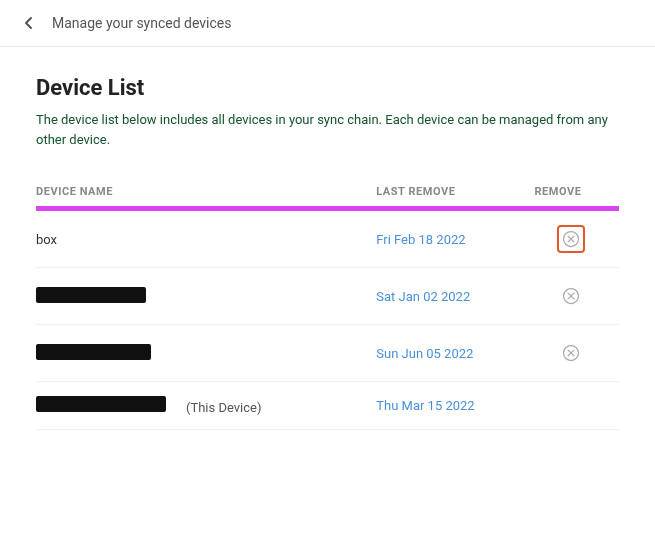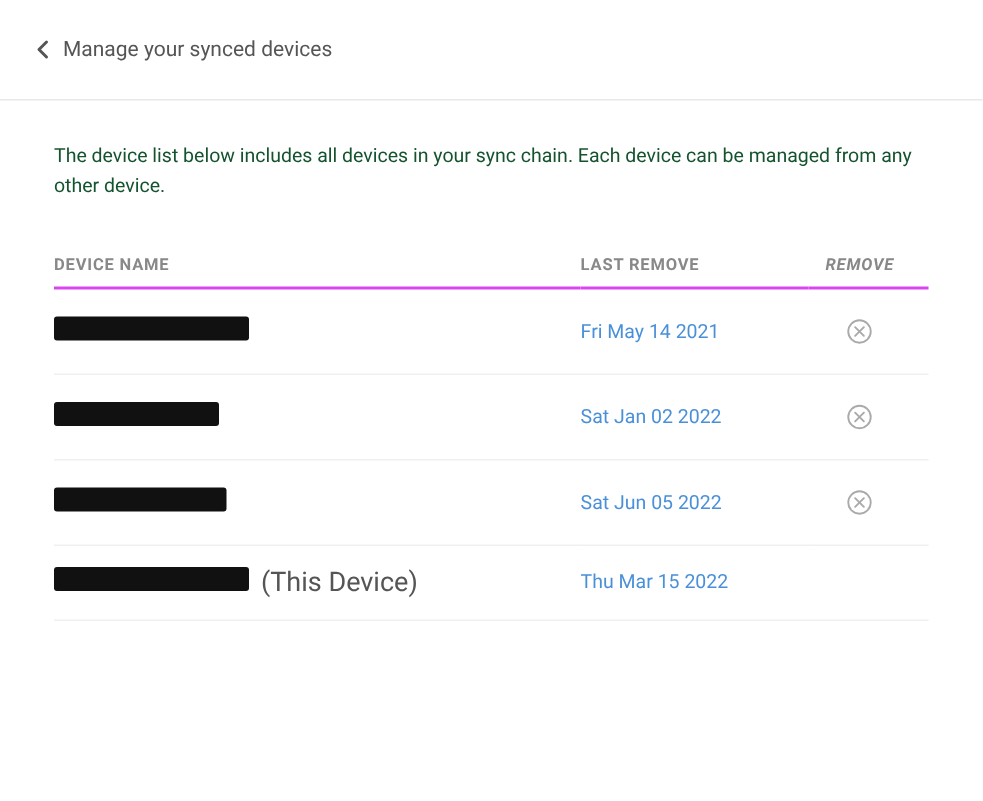--- a/index.html
+++ b/index.html
@@ -8,23 +8,23 @@
       background: #fff;
       color: #333;
       width: 655px;
       min-height: 534px;
       position: relative;
     }
 
     .top-bar {
       display: flex;
       align-items: center;
-      padding: 24px 20px;
+      padding: 14px 20px;
       border-bottom: 1px solid #e8e8e8;
-      gap: 4px;
+      gap: 14px;
     }
     .back-arrow {
       cursor: pointer;
       font-size: 18px;
       color: #555;
       display: flex;
       align-items: center;
     }
     .top-bar-title {
       font-size: 14px;
@@ -49,35 +49,33 @@
       margin-bottom: 28px;
       max-width: 580px;
     }
 
     .device-table {
       width: 100%;
       border-collapse: collapse;
     }
 
     .device-table thead tr {
-      border-bottom: 2px solid #d946ef;
+      border-bottom: 5px solid #d946ef;
     }
 
     .device-table th {
       font-size: 11px;
       font-weight: 700;
       color: #888;
       letter-spacing: 0.05em;
       padding: 8px 12px 8px 0;
       text-align: left;
     }
 
     .device-table th.col-remove {
-      text-align: center;
-      font-style: italic;
     }
 
     .device-table td {
       padding: 14px 12px 14px 0;
       vertical-align: middle;
       border-bottom: 1px solid #f0f0f0;
       font-size: 13px;
     }
 
     .device-table td.col-last-active {
@@ -116,23 +114,23 @@
       height: 20px;
     }
 
     .remove-btn-highlighted {
       border: 2px solid #e05a2b;
       border-radius: 4px;
       padding: 2px;
     }
 
     .this-device-label {
-      font-size: 18px;
+      font-size: 13px;
       color: #555;
-      margin-left: 8px;
+      margin-left: 20px;
     }
 
     .footer-actions {
       display: flex;
       justify-content: flex-end;
       align-items: center;
       gap: 12px;
       padding: 20px 36px;
       margin-top: 8px;
     }
@@ -143,56 +141,57 @@
 <div class="top-bar">
   <span class="back-arrow">
     <svg width="18" height="18" viewBox="0 0 18 18" fill="none">
       <polyline points="11,4 6,9 11,14" stroke="#555" stroke-width="2" stroke-linecap="round" stroke-linejoin="round" fill="none"></polyline>
     </svg>
   </span>
   <span class="top-bar-title">Manage your synced devices</span>
 </div>
 
 <div class="content">
+  <h1 class="page-title">Device List</h1>
   <p class="description">The device list below includes all devices in your sync chain. Each device can be managed from any other device.</p>
 
   <table class="device-table">
     <thead>
       <tr>
         <th>DEVICE NAME</th>
         <th>LAST REMOVE</th>
         <th class="col-remove">REMOVE</th>
       </tr>
     </thead>
     <tbody id="device-tbody">
-        <tr>
-          <td><span class="redacted-block" style="width: 130px;"></span></td>
-          <td class="col-last-active">Fri May 14 2021</td>
-          <td class="col-remove"><button class="remove-btn">
+    <tr>
+          <td><span class="device-name-text">box</span></td>
+          <td class="col-last-active">Fri Feb 18 2022</td>
+          <td class="col-remove"><button class="remove-btn remove-btn-highlighted">
               <svg viewBox="0 0 24 24" fill="none" xmlns="http://www.w3.org/2000/svg">
         <circle cx="12" cy="12" r="9" stroke="#aaa" stroke-width="1.5"></circle>
         <line x1="8.5" y1="8.5" x2="15.5" y2="15.5" stroke="#aaa" stroke-width="1.5" stroke-linecap="round"></line>
         <line x1="15.5" y1="8.5" x2="8.5" y2="15.5" stroke="#aaa" stroke-width="1.5" stroke-linecap="round"></line>
       </svg>
             </button></td>
         </tr>
         <tr>
           <td><span class="redacted-block" style="width: 110px;"></span></td>
           <td class="col-last-active">Sat Jan 02 2022</td>
           <td class="col-remove"><button class="remove-btn">
               <svg viewBox="0 0 24 24" fill="none" xmlns="http://www.w3.org/2000/svg">
         <circle cx="12" cy="12" r="9" stroke="#aaa" stroke-width="1.5"></circle>
         <line x1="8.5" y1="8.5" x2="15.5" y2="15.5" stroke="#aaa" stroke-width="1.5" stroke-linecap="round"></line>
         <line x1="15.5" y1="8.5" x2="8.5" y2="15.5" stroke="#aaa" stroke-width="1.5" stroke-linecap="round"></line>
       </svg>
             </button></td>
         </tr>
         <tr>
           <td><span class="redacted-block" style="width: 115px;"></span></td>
-          <td class="col-last-active">Sat Jun 05 2022</td>
+          <td class="col-last-active">Sun Jun 05 2022</td>
           <td class="col-remove"><button class="remove-btn">
               <svg viewBox="0 0 24 24" fill="none" xmlns="http://www.w3.org/2000/svg">
         <circle cx="12" cy="12" r="9" stroke="#aaa" stroke-width="1.5"></circle>
         <line x1="8.5" y1="8.5" x2="15.5" y2="15.5" stroke="#aaa" stroke-width="1.5" stroke-linecap="round"></line>
         <line x1="15.5" y1="8.5" x2="8.5" y2="15.5" stroke="#aaa" stroke-width="1.5" stroke-linecap="round"></line>
       </svg>
             </button></td>
         </tr>
         <tr>
           <td><span class="redacted-block" style="width: 130px;"></span><span class="this-device-label">(This Device)</span></td>

